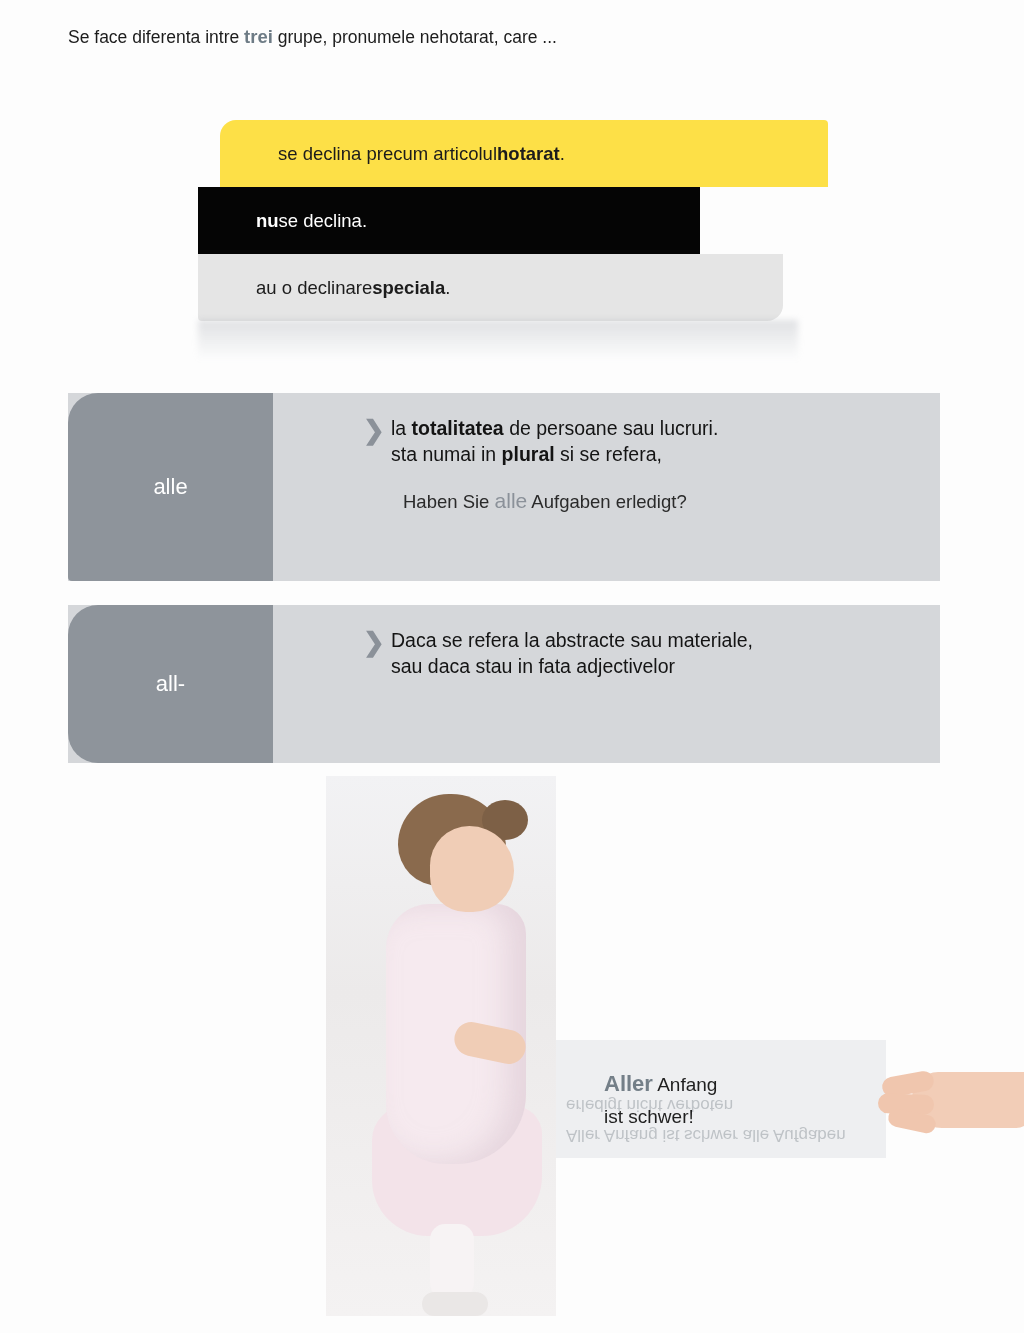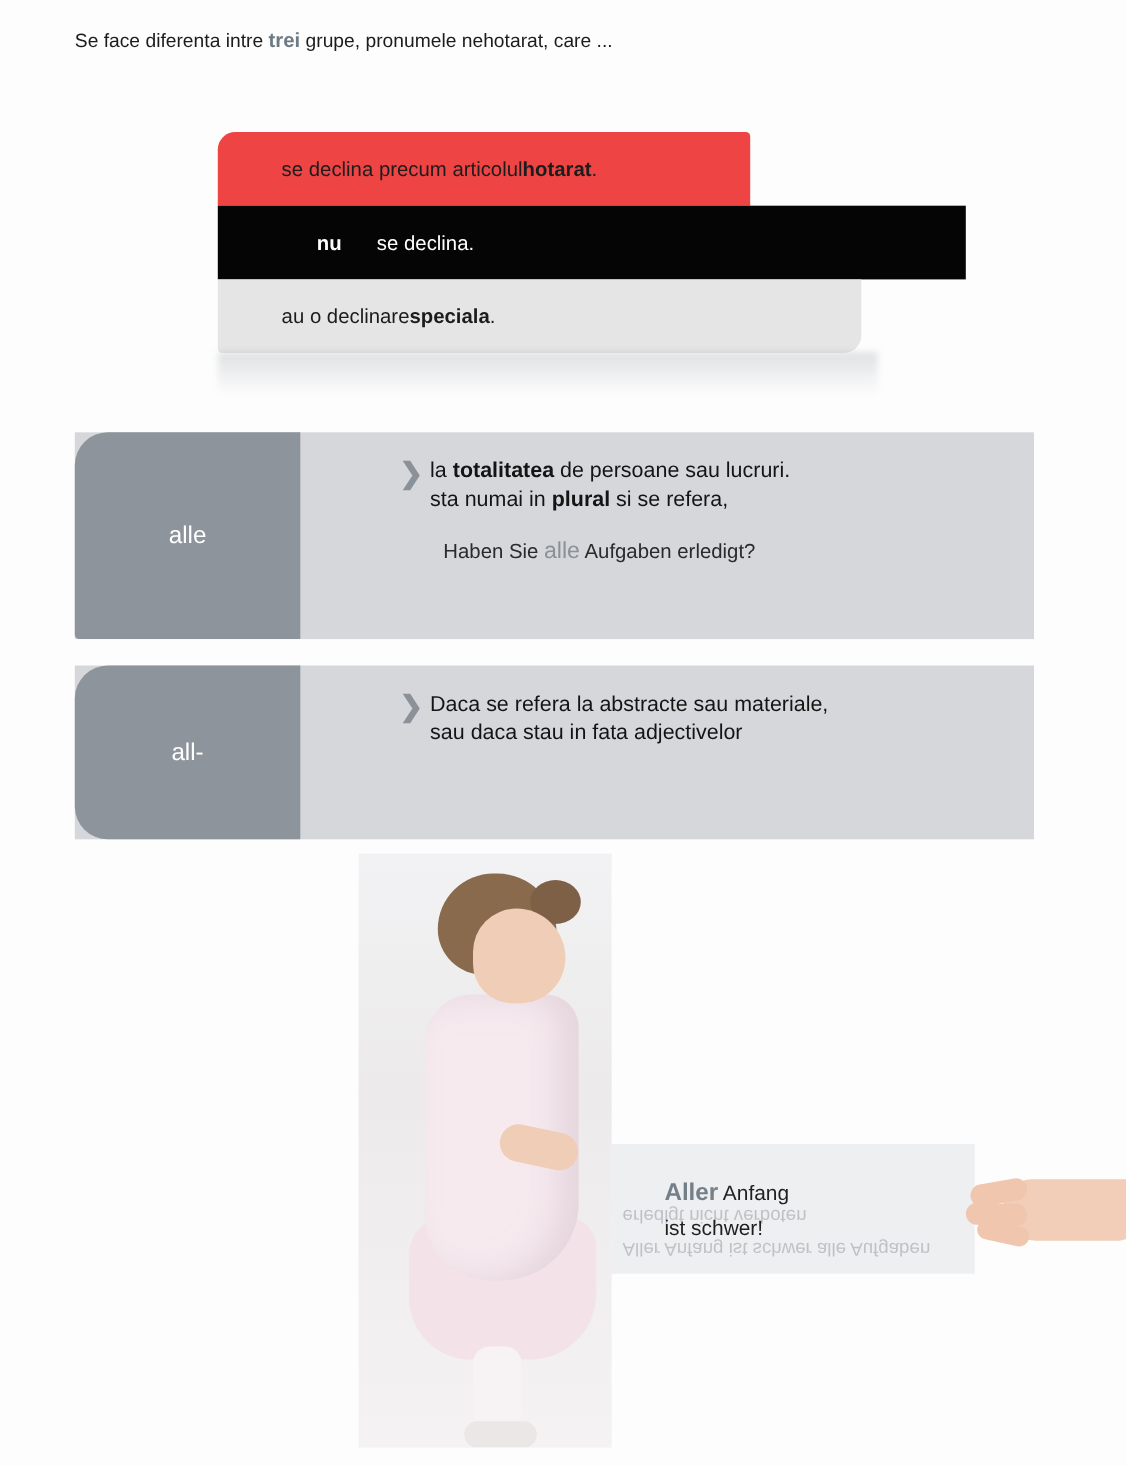--- a/index.html
+++ b/index.html
@@ -40,30 +40,30 @@
   .group-row {
     height: 67px;
     display: flex;
     align-items: center;
     font-size: 18.5px;
     padding-left: 58px;
     box-sizing: border-box;
     color: #1c1c1c;
   }
   .group-row.r1 {
-    background: #ef4444;
-    width: 484px;
+    background: #fde047;
+    width: 608px;
     border-top-left-radius: 16px;
     border-top-right-radius: 4px;
+    margin-left: 22px;
   }
   .group-row.r2 {
     background: #050505;
     color: #ffffff;
-    width: 680px;
-    gap: 32px;
+    width: 502px;
   }
   .group-row.r3 {
     background: #e5e5e5;
     width: 585px;
     border-bottom-right-radius: 16px;
     border-bottom-left-radius: 4px;
   }
   .group-row b { font-weight: bold; }
 
   

